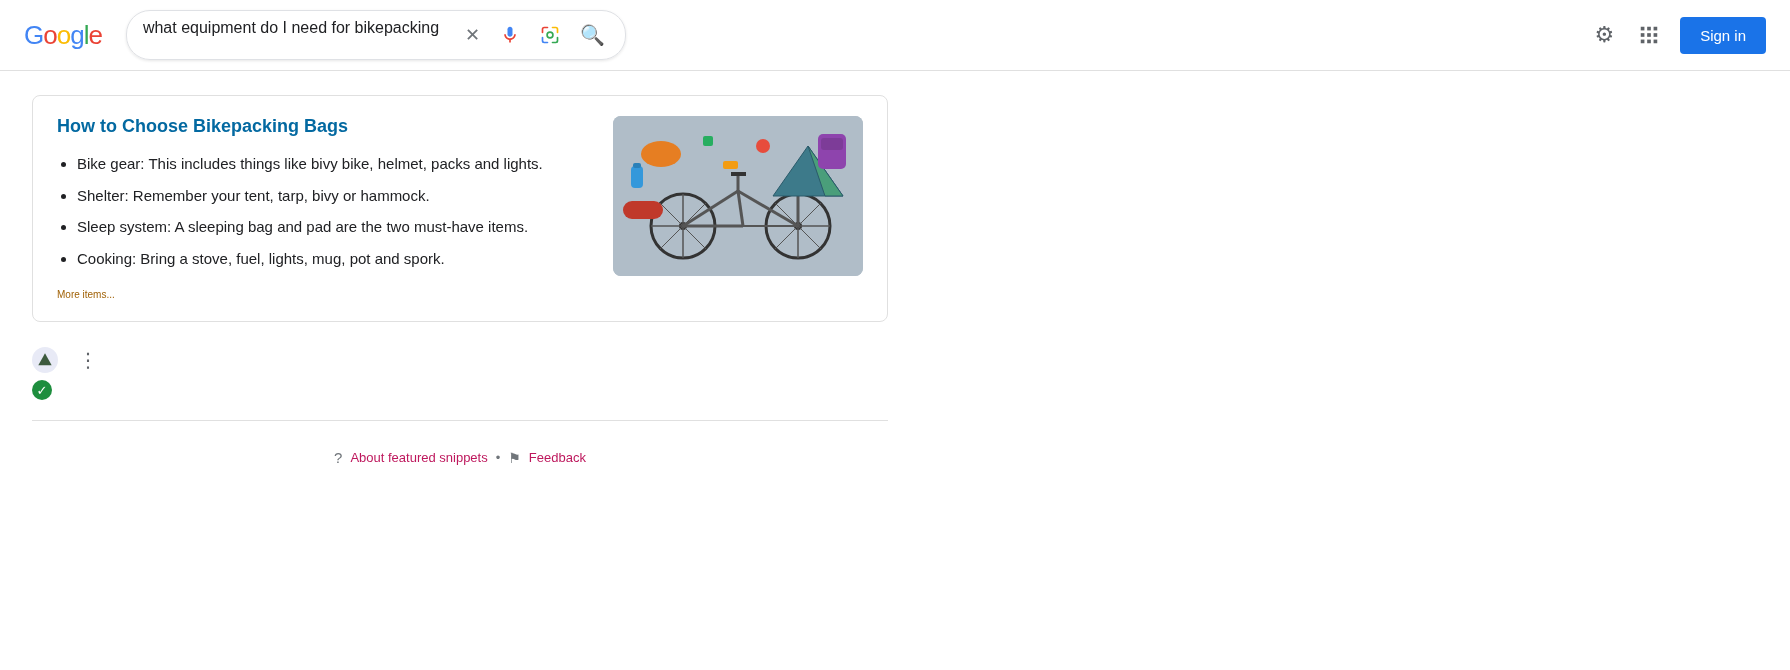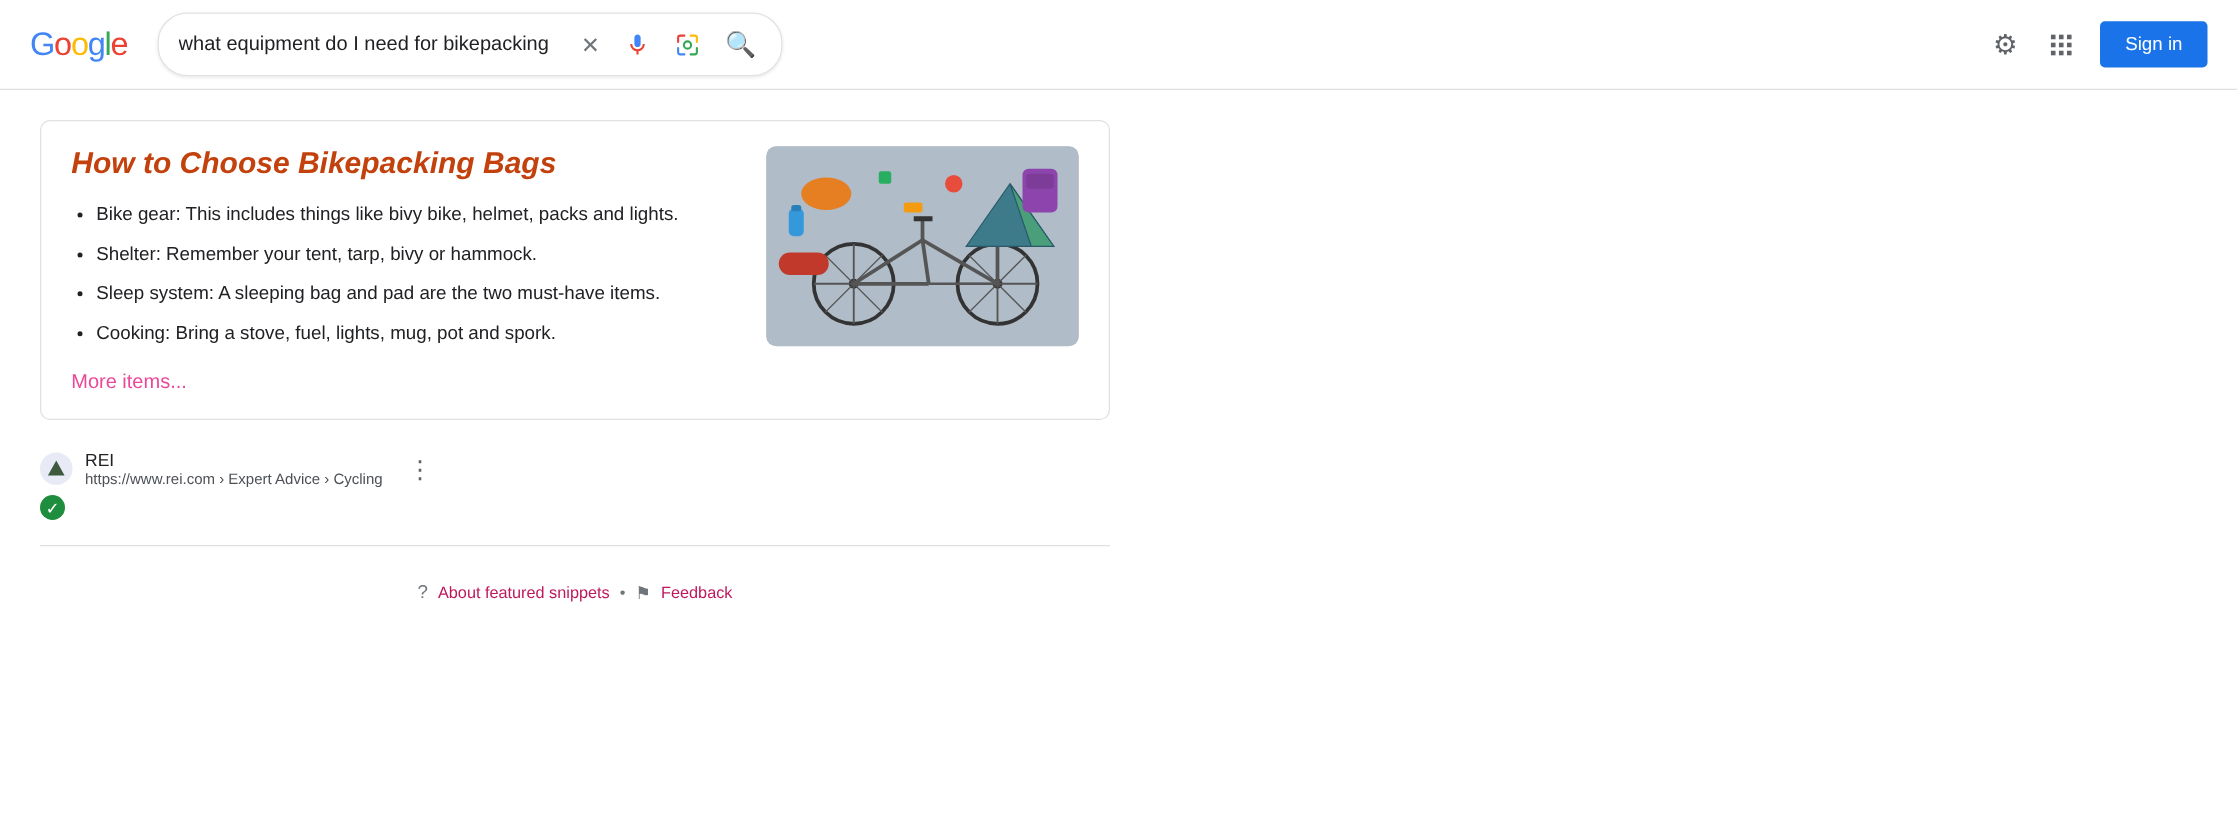--- a/index.html
+++ b/index.html
@@ -29,21 +29,21 @@
     }
     .logo-g { color: #4285F4; }
     .logo-o1 { color: #EA4335; }
     .logo-o2 { color: #FBBC05; }
     .logo-g2 { color: #4285F4; }
     .logo-l { color: #34A853; }
     .logo-e { color: #EA4335; }
 
     .search-bar {
       display: flex;
-      align-items: center;
+      align-items: flex-start;
       border: 1px solid #dfe1e5;
       border-radius: 24px;
       padding: 8px 16px;
       flex: 0 0 500px;
       gap: 12px;
       box-shadow: 0 1px 3px rgba(0,0,0,0.1);
     }
     .search-input {
       border: none;
       outline: none;
@@ -100,40 +100,39 @@
       border: 1px solid #e0e0e0;
       border-radius: 8px;
       padding: 20px 24px;
       margin-bottom: 24px;
       display: flex;
       gap: 32px;
       max-width: 880px;
     }
     .snippet-content { flex: 1; }
     .snippet-title {
-      font-size: 24px;
+      font-size: 18px;
       font-weight: 700;
       margin-bottom: 14px;
-      color: #c2410c;
-      font-style: italic;
+      color: #0369a1;
     }
     .snippet-list {
       list-style: disc;
       padding-left: 20px;
       line-height: 1.7;
       font-size: 15px;
       color: #202124;
     }
     .snippet-list li {
       margin-bottom: 6px;
     }
     .more-items-link {
-      color: #ec4899;
+      color: #a16207;
       text-decoration: none;
-      font-size: 16px;
+      font-size: 10px;
       display: inline-block;
       margin-top: 12px;
     }
 
     .snippet-image {
       width: 250px;
       height: 160px;
       border-radius: 8px;
       background: #b0bec5;
       flex-shrink: 0;
@@ -369,24 +368,20 @@
     </div>
   </div>
 
   <div class="search-result">
     <div class="result-source">
       <div class="result-favicon">
         <svg width="16" height="16" viewBox="0 0 24 24">
           <polygon points="12,2 22,20 2,20" fill="#3d5a3e"></polygon>
         </svg>
       </div>
-      <div class="result-source-info">
-        <span class="result-site-name">REI</span>
-        <span class="result-url">https://www.rei.com › Expert Advice › Cycling</span>
-      </div>
       <button class="result-menu-btn">⋮</button>
     </div>
     <div>
       <a href="#" class="result-title-link">
         <span class="verified-badge">✓</span>
       </a>
     </div>
   </div>
 
   <hr class="divider">

